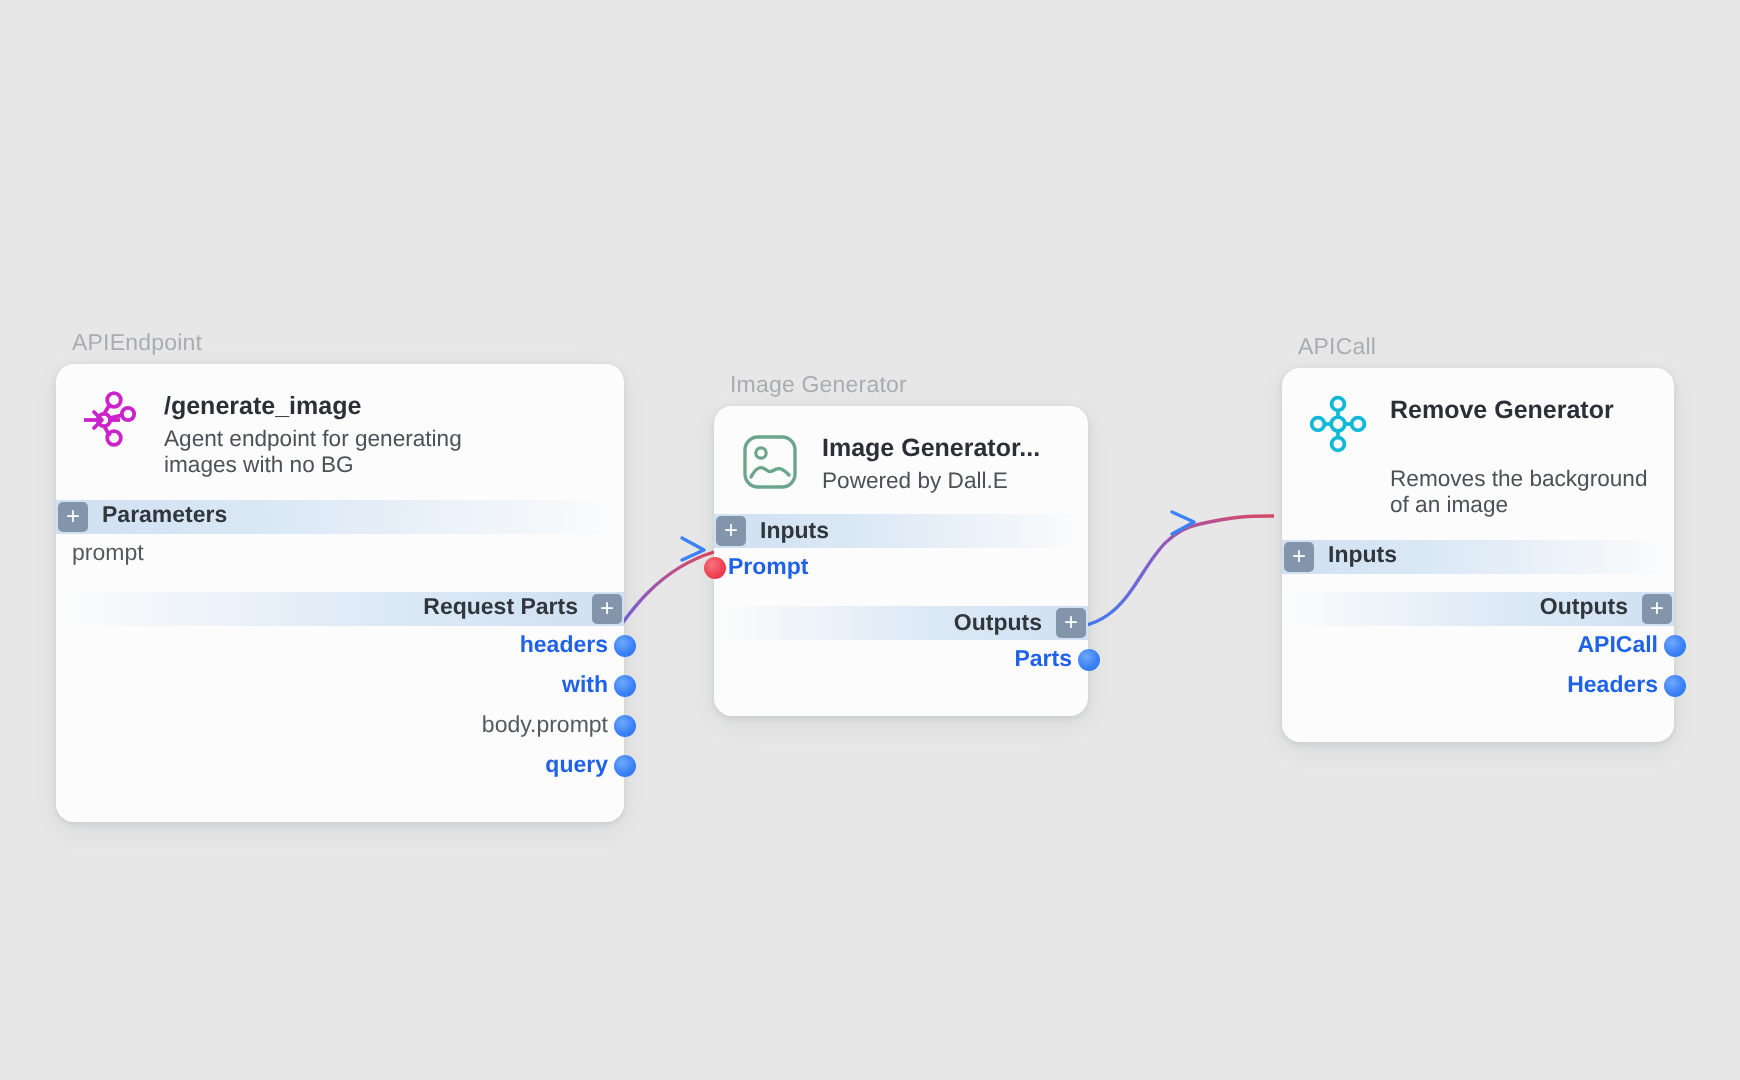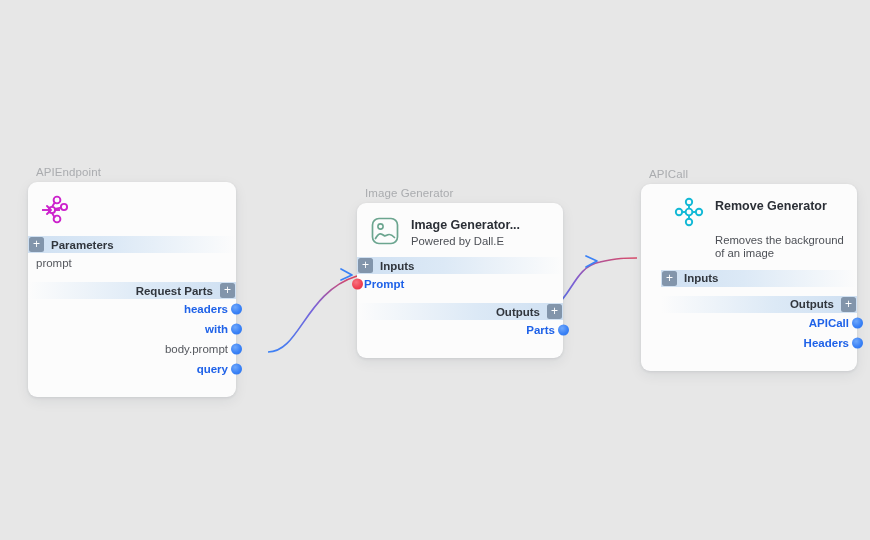--- a/index.html
+++ b/index.html
@@ -193,40 +193,44 @@
       <path d="M 268 352 C 300 352 305 292 357 276" fill="none" stroke="url(#grad1)" stroke-width="1.7"></path>
       <path d="M 341 269 L 352 275 L 341 280" fill="none" stroke="#3b82f6" stroke-width="1.7" stroke-linecap="round" stroke-linejoin="round"></path>
     </g>
 
     <g>
       <path d="M 532 314 C 572 314 568 268 600 262 C 618 258 625 258 637 258" fill="none" stroke="url(#grad2)" stroke-width="1.7"></path>
       <path d="M 586 256 L 597 261 L 586 267" fill="none" stroke="#3b82f6" stroke-width="1.7" stroke-linecap="round" stroke-linejoin="round"></path>
     </g>
   </svg>
 
-  <div class="node" style="left:28px; top:182px; width:208px;">
+  <div class="node" style="left:28px; top:182px; width:284px;">
     <div class="node-group-label">APIEndpoint</div>
 
     <div class="node-head">
       <span class="node-icon">
         <svg width="32" height="32" viewBox="0 0 32 32">
           <g stroke="#cc22cc" stroke-width="1.9" fill="none">
             <line x1="2" y1="16" x2="10" y2="16"></line>
             <line x1="14" y1="16" x2="20" y2="16"></line>
             <line x1="12" y1="13" x2="15" y2="8"></line>
             <line x1="12" y1="19" x2="15" y2="24"></line>
             <circle cx="17" cy="6" r="3.4"></circle>
             <circle cx="12" cy="16" r="3.1"></circle>
             <circle cx="24" cy="13" r="3.1"></circle>
             <circle cx="17" cy="25" r="3.4"></circle>
             <line x1="15" y1="15" x2="21" y2="13.6"></line>
           </g>
           <path d="M7 12 L11 16 L7 20" fill="none" stroke="#cc22cc" stroke-width="1.9" stroke-linecap="round" stroke-linejoin="round"></path>
         </svg>
       </span>
+      <span class="node-headtext">
+        <span class="node-title">/generate_image</span>
+        <span class="node-sub" style="display:block;">Agent endpoint for generating images with no BG</span>
+      </span>
     </div>
 
     <div class="section-bar left">
       <span class="plus-badge">+</span>
       <span class="section-label">Parameters</span>
     </div>
     <div class="row-plain">prompt</div>
 
     <div class="node-pad"></div>
 
@@ -248,21 +252,21 @@
       <span class="port-dot out"></span>
     </div>
     <div class="port-row out">
       <span class="port-label">query</span>
       <span class="port-dot out"></span>
     </div>
 
     <div class="node-pad-lg"></div>
   </div>
 
-  <div class="node" style="left:357px; top:203px; width:206px;">
+  <div class="node" style="left:357px; top:203px; width:187px;">
     <div class="node-group-label">Image Generator</div>
 
     <div class="node-head">
       <span class="node-icon">
         <svg width="32" height="32" viewBox="0 0 32 32">
           <rect x="3.5" y="3.5" width="25" height="25" rx="6.5" fill="none" stroke="#6ba58f" stroke-width="1.7"></rect>
           <circle cx="11.5" cy="11.5" r="2.6" fill="none" stroke="#6ba58f" stroke-width="1.6"></circle>
           <path d="M6.5 23.5 C10 17 12.5 18.5 15 20.5 C17.5 22.5 19 15.5 25.5 22.5" fill="none" stroke="#6ba58f" stroke-width="1.7" stroke-linecap="round" stroke-linejoin="round"></path>
         </svg>
       </span>
@@ -288,21 +292,21 @@
       <span class="plus-badge">+</span>
     </div>
     <div class="port-row out">
       <span class="port-label">Parts</span>
       <span class="port-dot out"></span>
     </div>
 
     <div class="node-pad-lg"></div>
   </div>
 
-  <div class="node" style="left:641px; top:184px; width:196px;padding-left:20px;">
+  <div class="node" style="left:641px; top:184px; width:196px;">
     <div class="node-group-label">APICall</div>
 
     <div class="node-head">
       <span class="node-icon">
         <svg width="32" height="32" viewBox="0 0 32 32">
           <g stroke="#12b9d6" stroke-width="1.9" fill="none">
             <line x1="16" y1="8.5" x2="16" y2="12.5"></line>
             <line x1="16" y1="19.5" x2="16" y2="23.5"></line>
             <line x1="8.5" y1="16" x2="12.5" y2="16"></line>
             <line x1="19.5" y1="16" x2="23.5" y2="16"></line>

